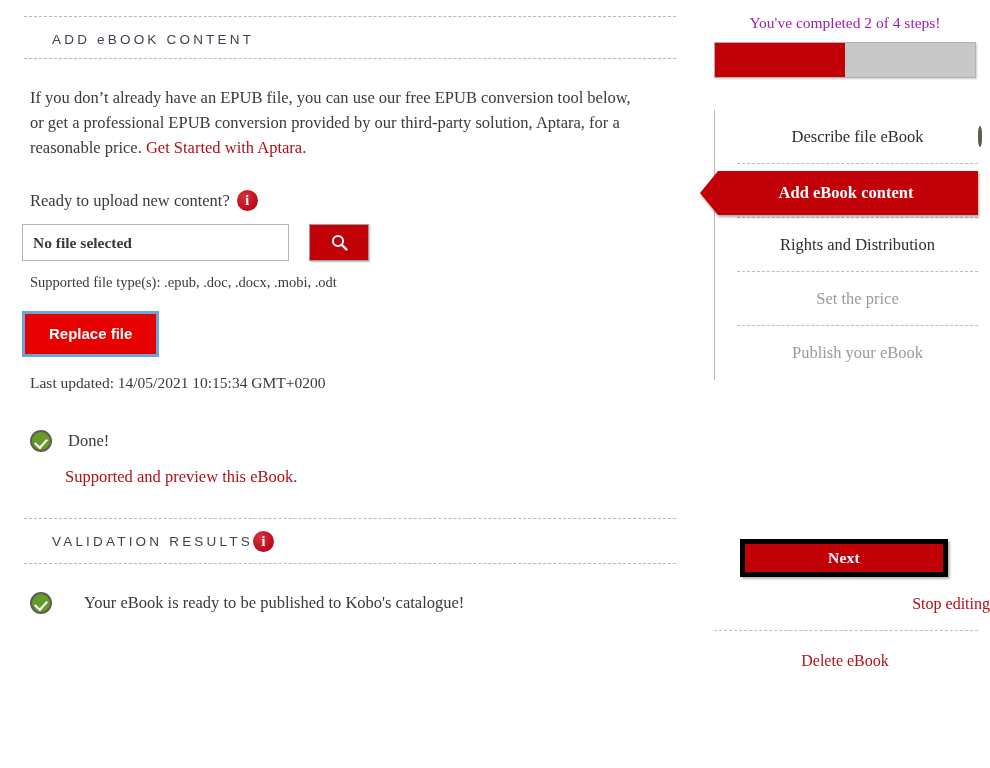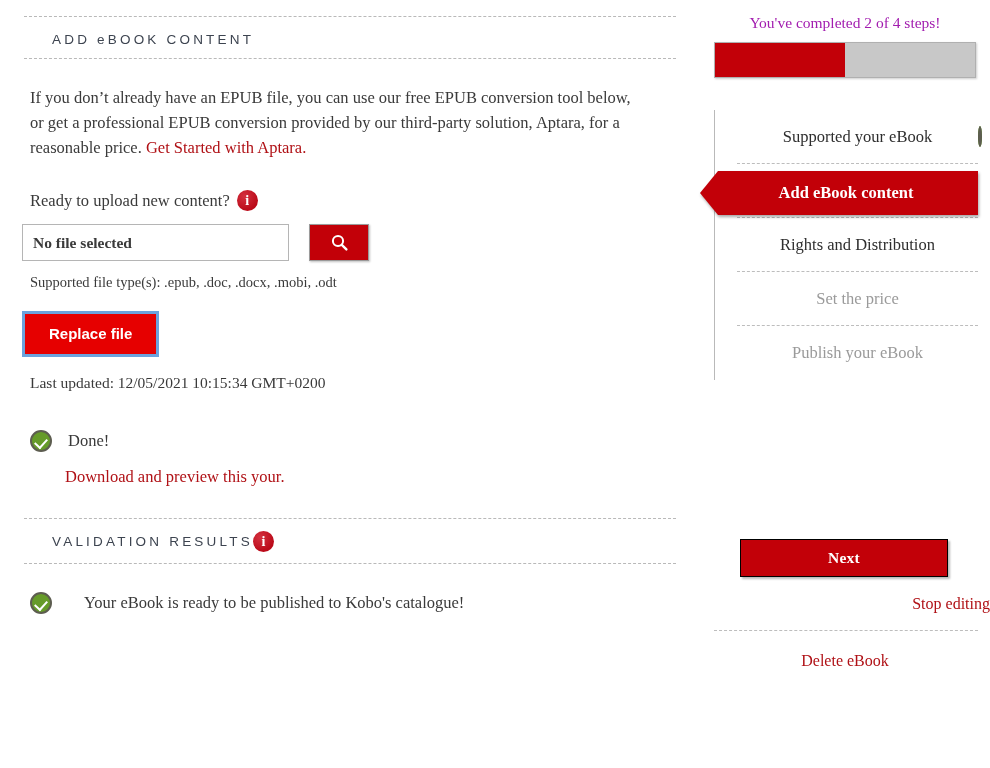--- a/index.html
+++ b/index.html
@@ -336,21 +336,21 @@
     margin: 0;
     position: absolute;
     left: 40px;
     top: 539px;
   }
   .next-btn {
     width: 208px;
     height: 38px;
     background: #c20008;
     color: #ffffff;
-    border: 1px solid #000000;
+    border: 5px solid #000000;
     box-shadow: 1.5px 1.5px 2px rgba(0,0,0,0.28);
     font-family: "Liberation Serif", serif;
     font-size: 15.5px;
     font-weight: bold;
     cursor: pointer;
     letter-spacing: 0.2px;
   }
 
   .stop-editing {
     position: absolute;
@@ -410,29 +410,29 @@
         </span>
       </button>
     </div>
 
     <div class="supported">Supported file type(s): .epub, .doc, .docx, .mobi, .odt</div>
 
     <div class="replace-wrap">
       <button class="replace-btn">Replace file</button>
     </div>
 
-    <div class="last-updated">Last updated: 12/05/2021 10:15:34 GMT+0200</div>
+    <div class="last-updated">Last updated: 14/05/2021 10:15:34 GMT+0200</div>
 
     <div class="status-row">
       <span class="check-icon"></span>
       <span class="status-text">Done!</span>
     </div>
 
     <div class="download-link-row">
-      <a class="link-red" href="#">Download and preview this your.</a>
+      <a class="link-red" href="#">Supported and preview this eBook.</a>
     </div>
 
     <div class="section-head-2">
       <span class="section-head-title">VALIDATION RESULTS</span>
       <span class="info-icon lg"></span>
     </div>
 
     <div class="validation-row">
       <span class="check-icon"></span>
       <span class="status-text">Your eBook is ready to be published to Kobo's catalogue!</span>
@@ -444,21 +444,21 @@
 
     <div class="progress-caption">You've completed 2 of 4 steps!</div>
 
     <div class="progress-bar">
       <div class="progress-fill" id="progress-fill" style="width: 50%;"></div>
     </div>
 
     <div class="steps">
 
       <div class="step done">
-        <span class="step-label">Supported your eBook</span>
+        <span class="step-label">Describe file eBook</span>
         <span class="check-wrap">
           <span class="check-icon"></span>
         </span>
       </div>
 
       <div class="step active">
         <span class="step-label" style="visibility:hidden">Add eBook content</span>
       </div>
 
       <div class="step">

